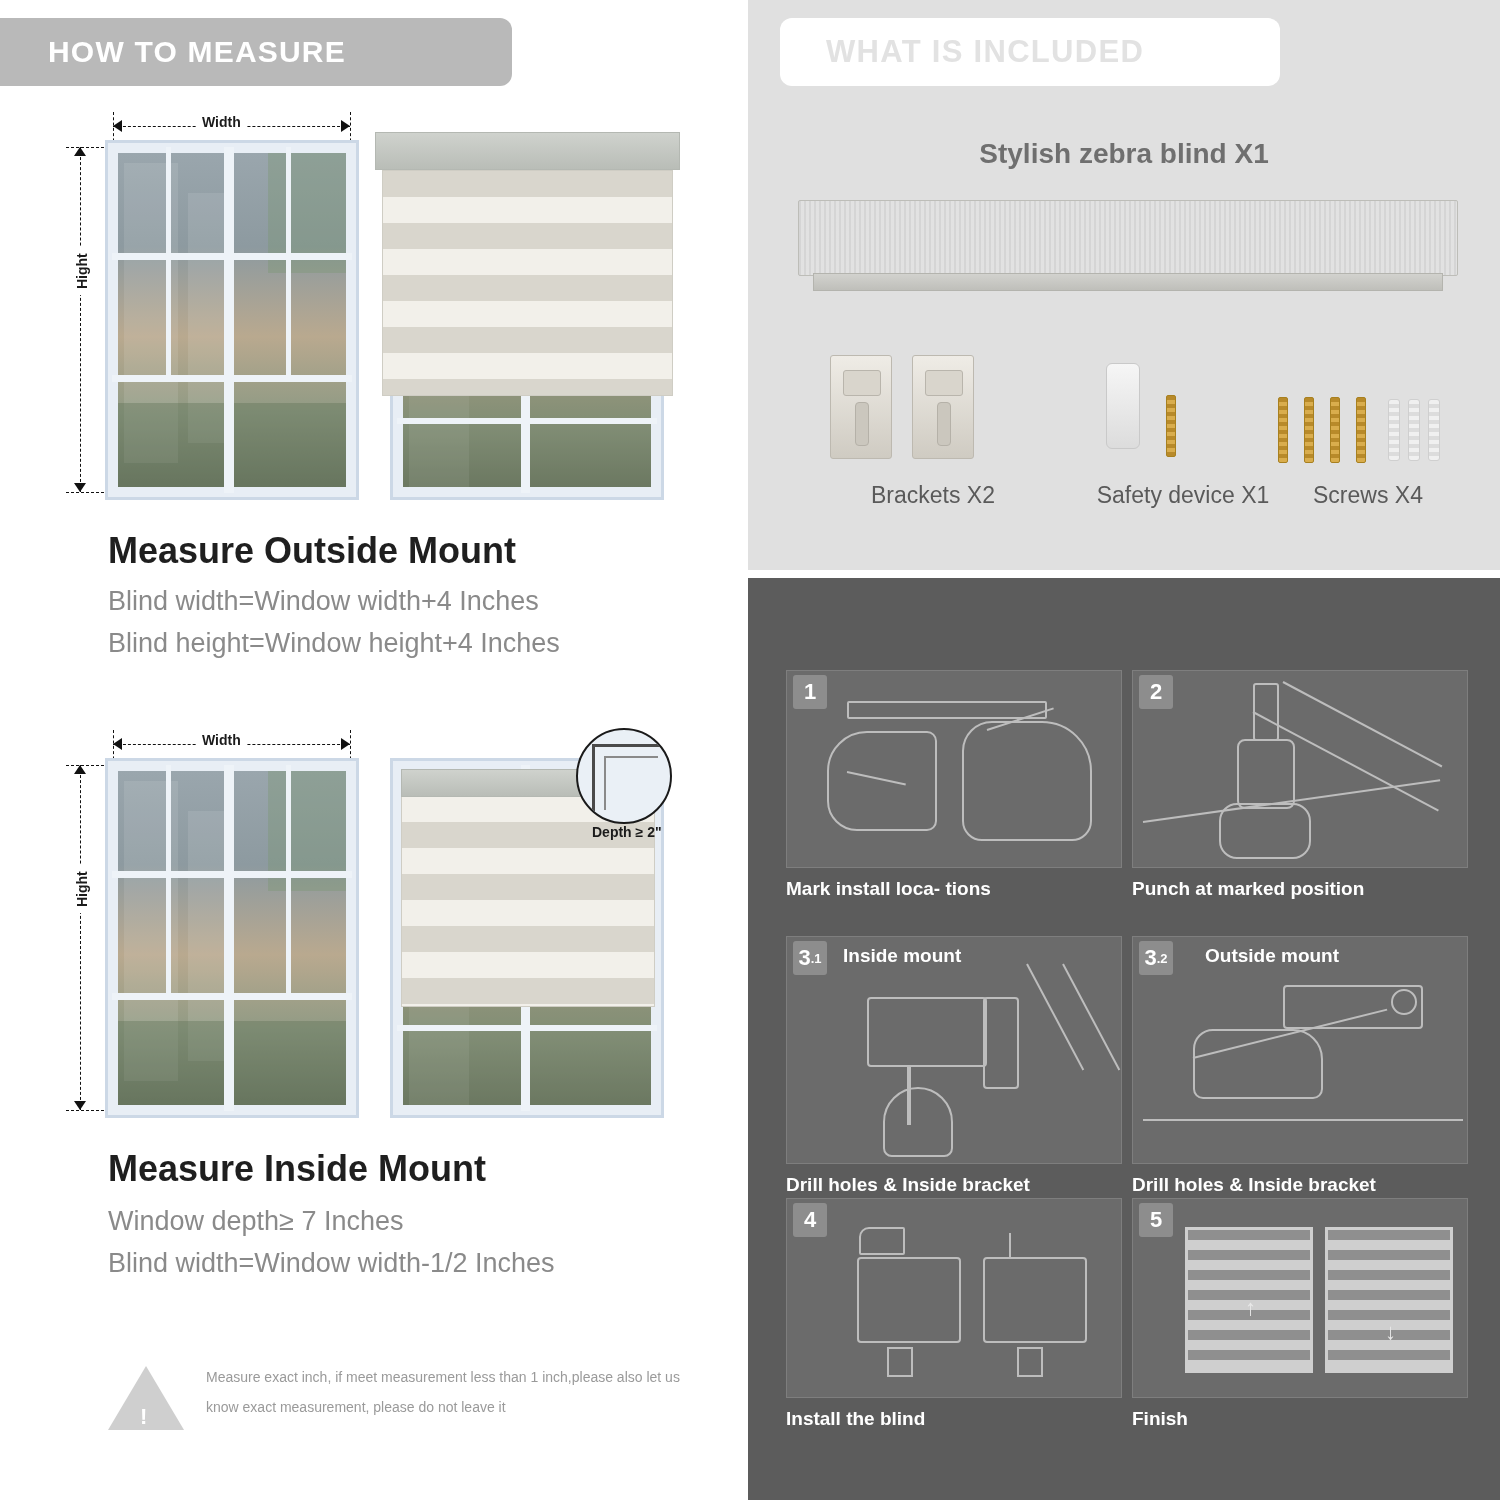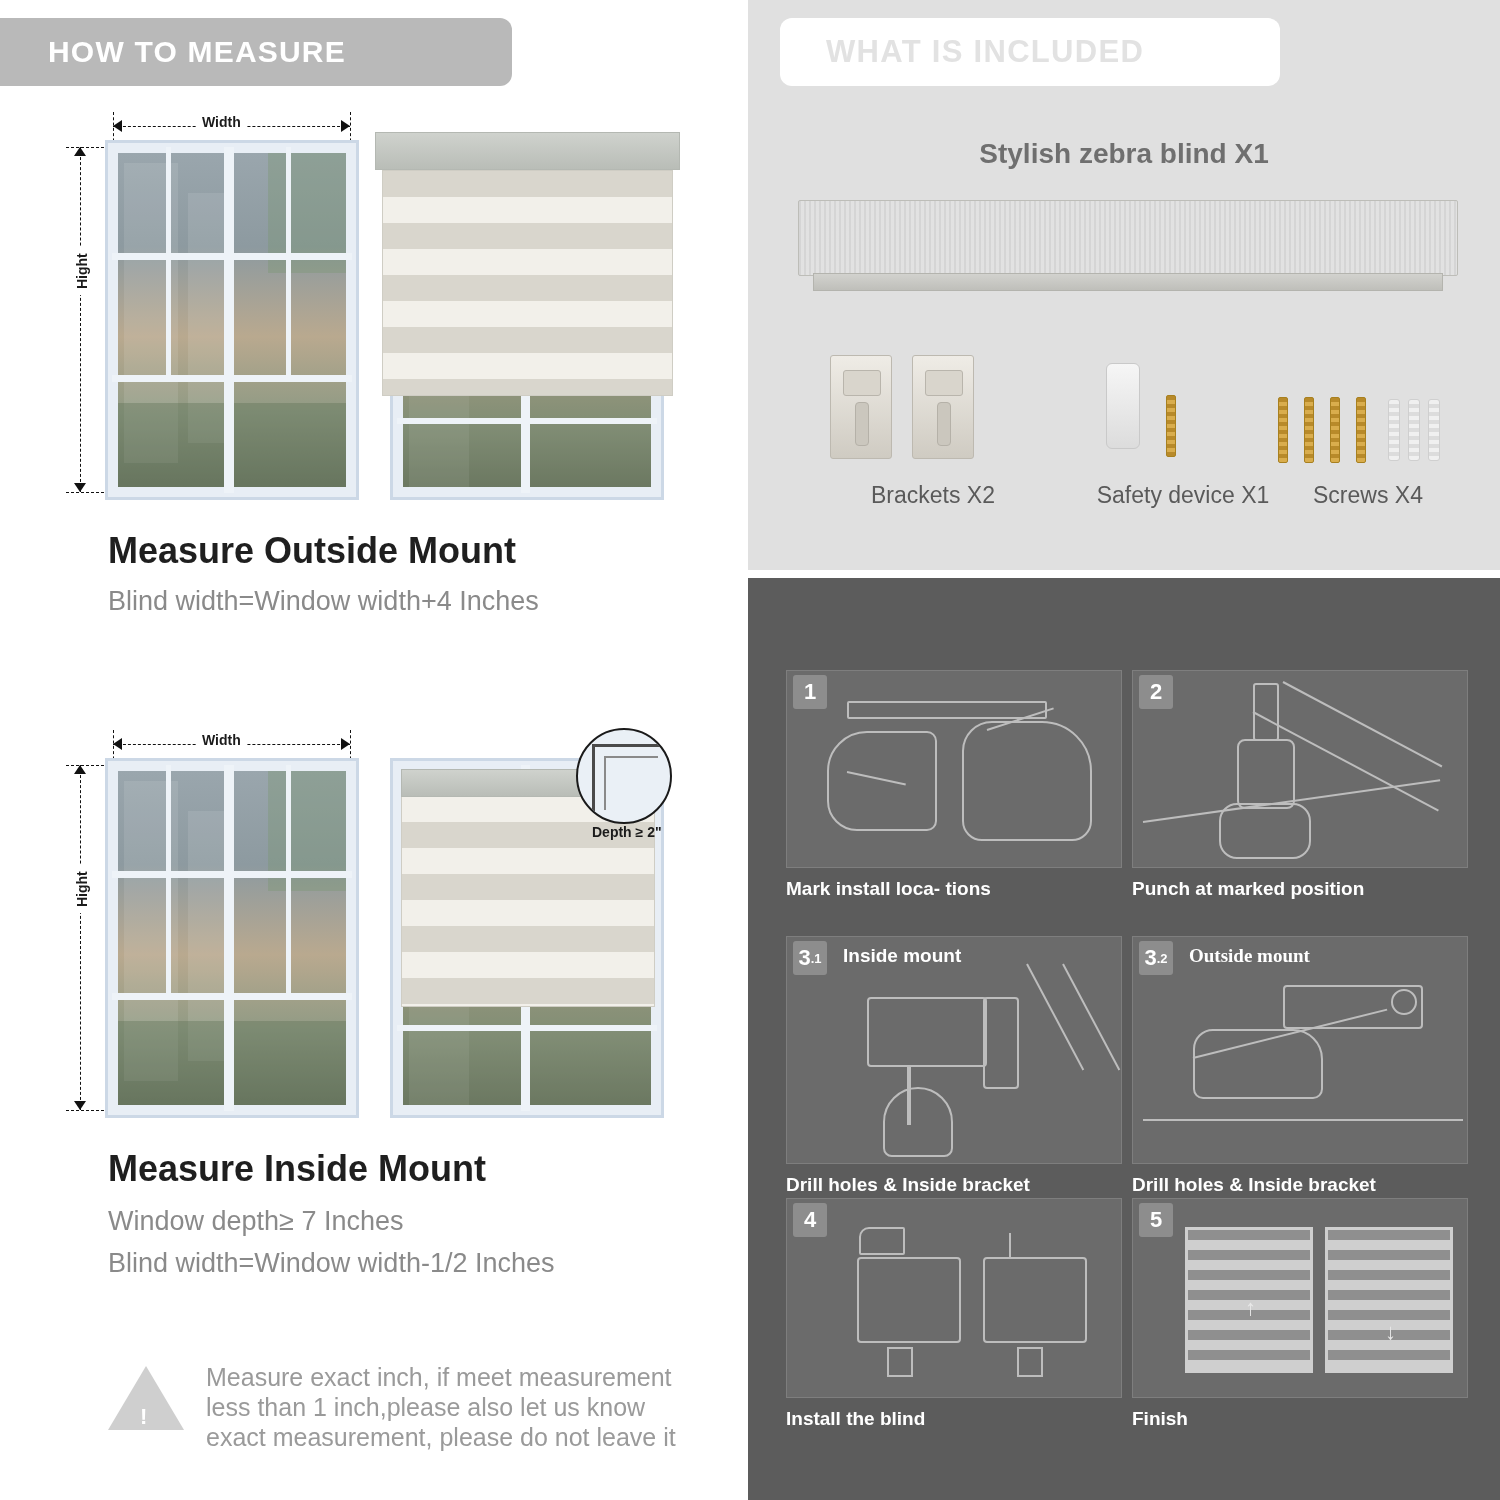--- a/index.html
+++ b/index.html
@@ -85,21 +85,21 @@
   .warn .tri{
     position:absolute;left:0;top:4px;width:0;height:0;
     border-left:38px solid transparent;border-right:38px solid transparent;
     border-bottom:64px solid #cfcfcf;
   }
   .warn .bang{
     position:absolute;left:32px;top:42px;font-size:22px;color:#ffffff;font-weight:bold;
   }
   .warn p{
     margin:0;position:absolute;left:98px;top:0;width:500px;
-    font-size:25px;line-height:30px;color:#9a9a9a;
+    font-size:14px;line-height:30px;color:#9a9a9a;
   }
 
   
   .right-top{
     position:absolute;left:748px;top:0;width:752px;height:570px;
     background:#e0e0e0;
   }
   .badge-included{
     position:absolute;left:32px;top:18px;width:500px;height:68px;
     background:#ffffff;border-radius:12px;display:flex;align-items:center;
@@ -240,20 +240,21 @@
         </div>
         <div class="mull" style="left:128px;top:4px;width:9px;bottom:4px;"></div>
         <div class="mull" style="left:4px;top:232px;right:4px;height:6px;"></div>
       </div>
       <div class="blind-head" style="left:375px;top:132px;width:305px;height:38px;"></div>
       <div class="blind-body" style="left:382px;top:170px;width:291px;height:226px;"></div>
     </div>
 
     <div class="head2" style="left:108px;top:530px;text-align:center;">Measure Outside Mount</div>
     <div class="line" style="left:108px;top:586px;">Blind width=Window width+4 Inches</div>
+    <div class="line" style="left:108px;top:628px;">Blind height=Window height+4 Inches</div>
 
     <div class="fig" style="left:0;top:618px;width:740px;height:520px;">
 
       <div class="dashline-v" style="left:113px;top:112px;height:40px;"></div>
       <div class="dashline-v" style="left:350px;top:112px;height:40px;"></div>
       <div class="dashline-h" style="left:113px;top:126px;width:237px;"></div>
       <div class="ahead" style="left:113px;top:120px;border-top:6px solid transparent;border-bottom:6px solid transparent;border-right:9px solid #111;"></div>
       <div class="ahead" style="left:341px;top:120px;border-top:6px solid transparent;border-bottom:6px solid transparent;border-left:9px solid #111;"></div>
       <div class="dimlabel" style="left:196px;top:114px;background:#fff;padding:0 6px;">Width</div>
 
@@ -379,21 +380,21 @@
       <div class="sk-line" style="left:240px;top:26px;width:120px;transform:rotate(62deg);"></div>
       <div class="sk-line" style="left:276px;top:26px;width:120px;transform:rotate(62deg);"></div>
     </div>
     <div class="steplabel" style="left:38px;top:596px;">Drill holes &amp;  Inside bracket</div>
 
     <div class="step" style="left:384px;top:358px;width:336px;height:228px;">
       <div class="stepnum">
         <span>3</span>
           <small>.2</small>
       </div>
-      <div class="stepinner" style="left:56px;top:8px;font-family:Liberation Serif, serif;">Outside mount</div>
+      <div class="stepinner" style="left:72px;top:8px;">Outside mount</div>
       <div class="sk" style="left:150px;top:48px;width:140px;height:44px;border-radius:4px;"></div>
       <div class="sk" style="left:60px;top:92px;width:130px;height:70px;border-radius:20px 30px 10px 10px;"></div>
       <div class="sk-line" style="left:60px;top:120px;width:200px;transform:rotate(-14deg);"></div>
       <div class="sk-line" style="left:10px;top:182px;width:320px;"></div>
       <div class="sk" style="left:258px;top:52px;width:26px;height:26px;border-radius:50%;"></div>
     </div>
     <div class="steplabel" style="left:384px;top:596px;">Drill holes &amp;  Inside bracket</div>
 
     <div class="step" style="left:38px;top:620px;width:336px;height:200px;">
       <div class="stepnum">4</div>

